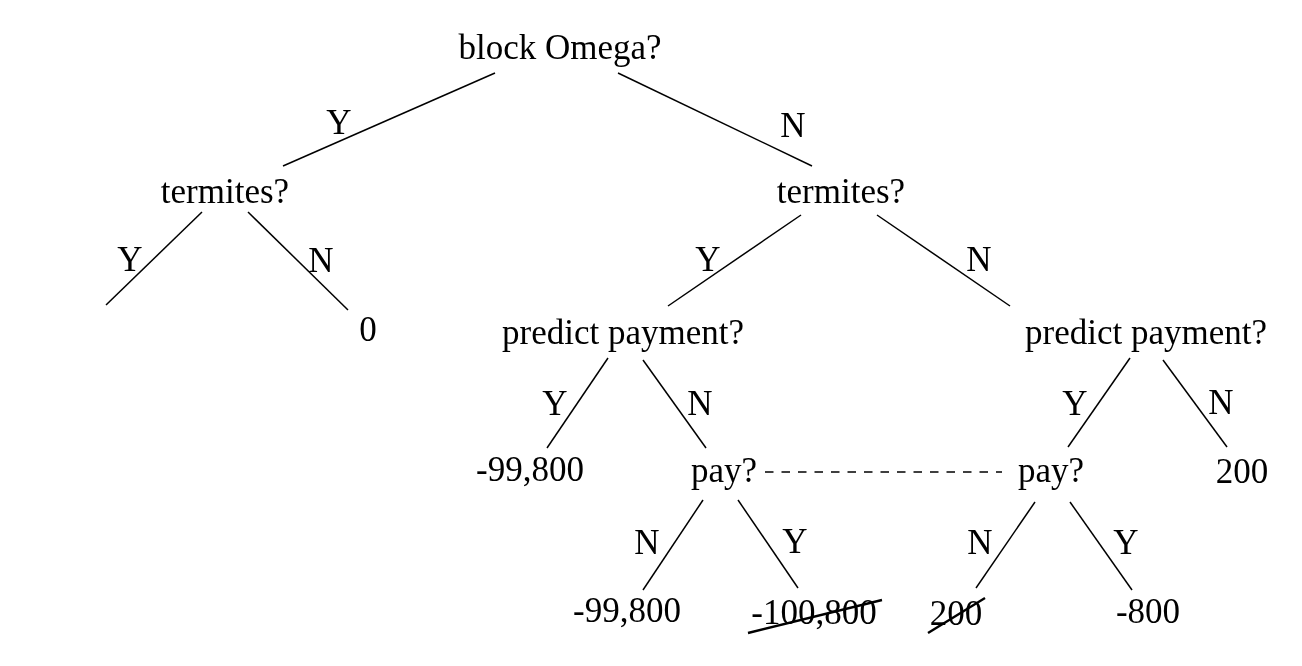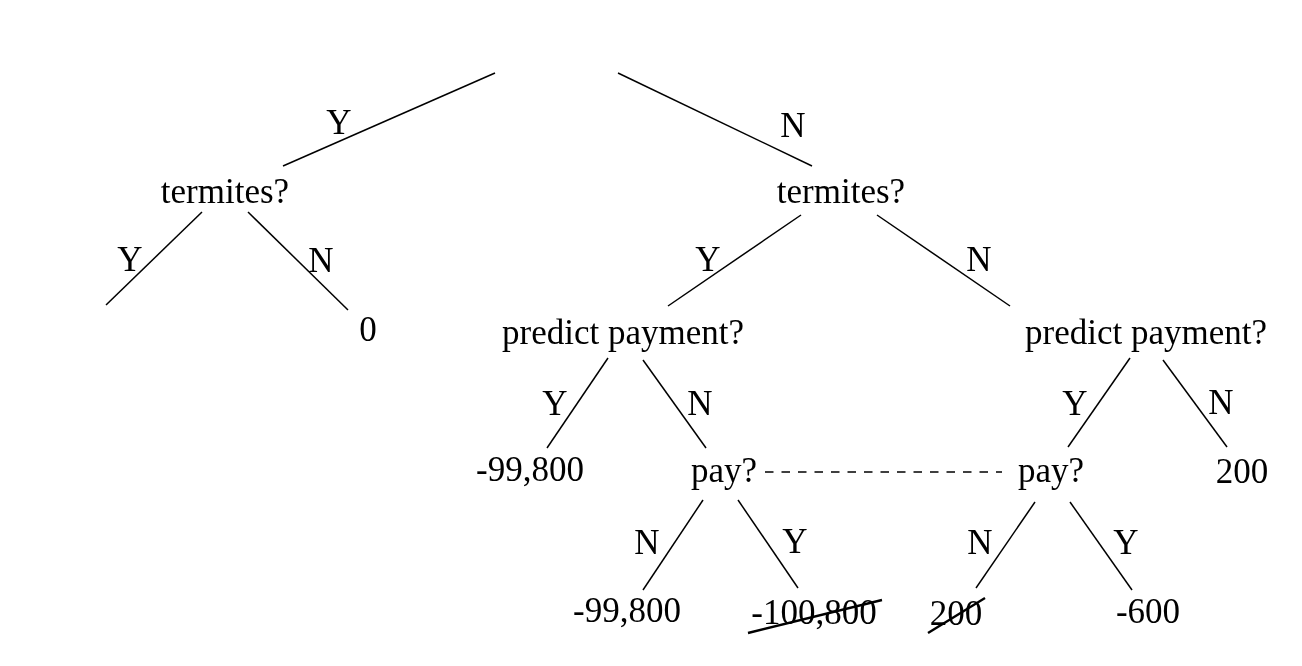--- a/index.html
+++ b/index.html
@@ -73,38 +73,39 @@
 
     <line class="edge" x1="1035" y1="502" x2="976" y2="588"></line>
     <line class="edge" x1="1070" y1="502" x2="1132" y2="590"></line>
 
     <line class="dashed" x1="765" y1="472" x2="1002" y2="472"></line>
 
     <line class="strike" x1="748" y1="633" x2="882" y2="600"></line>
     <line class="strike" x1="928" y1="633" x2="985" y2="598"></line>
   </svg>
 
+  <div class="node-label" style="left:560px;  top:48px;">block Omega?</div>
 
   <div class="node-label" style="left:225px;  top:192px;">termites?</div>
   <div class="node-label" style="left:841px;  top:192px;">termites?</div>
 
   <div class="node-label" style="left:368px;  top:330px;">0</div>
 
   <div class="node-label" style="left:623px;  top:333px;">predict payment?</div>
   <div class="node-label" style="left:1146px; top:333px;">predict payment?</div>
 
   <div class="node-label" style="left:530px;  top:470px;">-99,800</div>
   <div class="node-label" style="left:724px;  top:471px;">pay?</div>
   <div class="node-label" style="left:1051px; top:471px;">pay?</div>
   <div class="node-label" style="left:1242px; top:472px;">200</div>
 
   <div class="node-label" style="left:627px;  top:611px;">-99,800</div>
   <div class="node-label" style="left:814px;  top:613px;">-100,800</div>
   <div class="node-label" style="left:956px;  top:614px;">200</div>
-  <div class="node-label" style="left:1148px; top:612px;">-600</div>
+  <div class="node-label" style="left:1148px; top:612px;">-800</div>
 
   <div class="branch-label" style="left:339px;  top:123px;">Y</div>
   <div class="branch-label" style="left:793px;  top:126px;">N</div>
 
   <div class="branch-label" style="left:130px;  top:260px;">Y</div>
   <div class="branch-label" style="left:321px;  top:261px;">N</div>
 
   <div class="branch-label" style="left:708px;  top:260px;">Y</div>
   <div class="branch-label" style="left:979px;  top:260px;">N</div>
 

